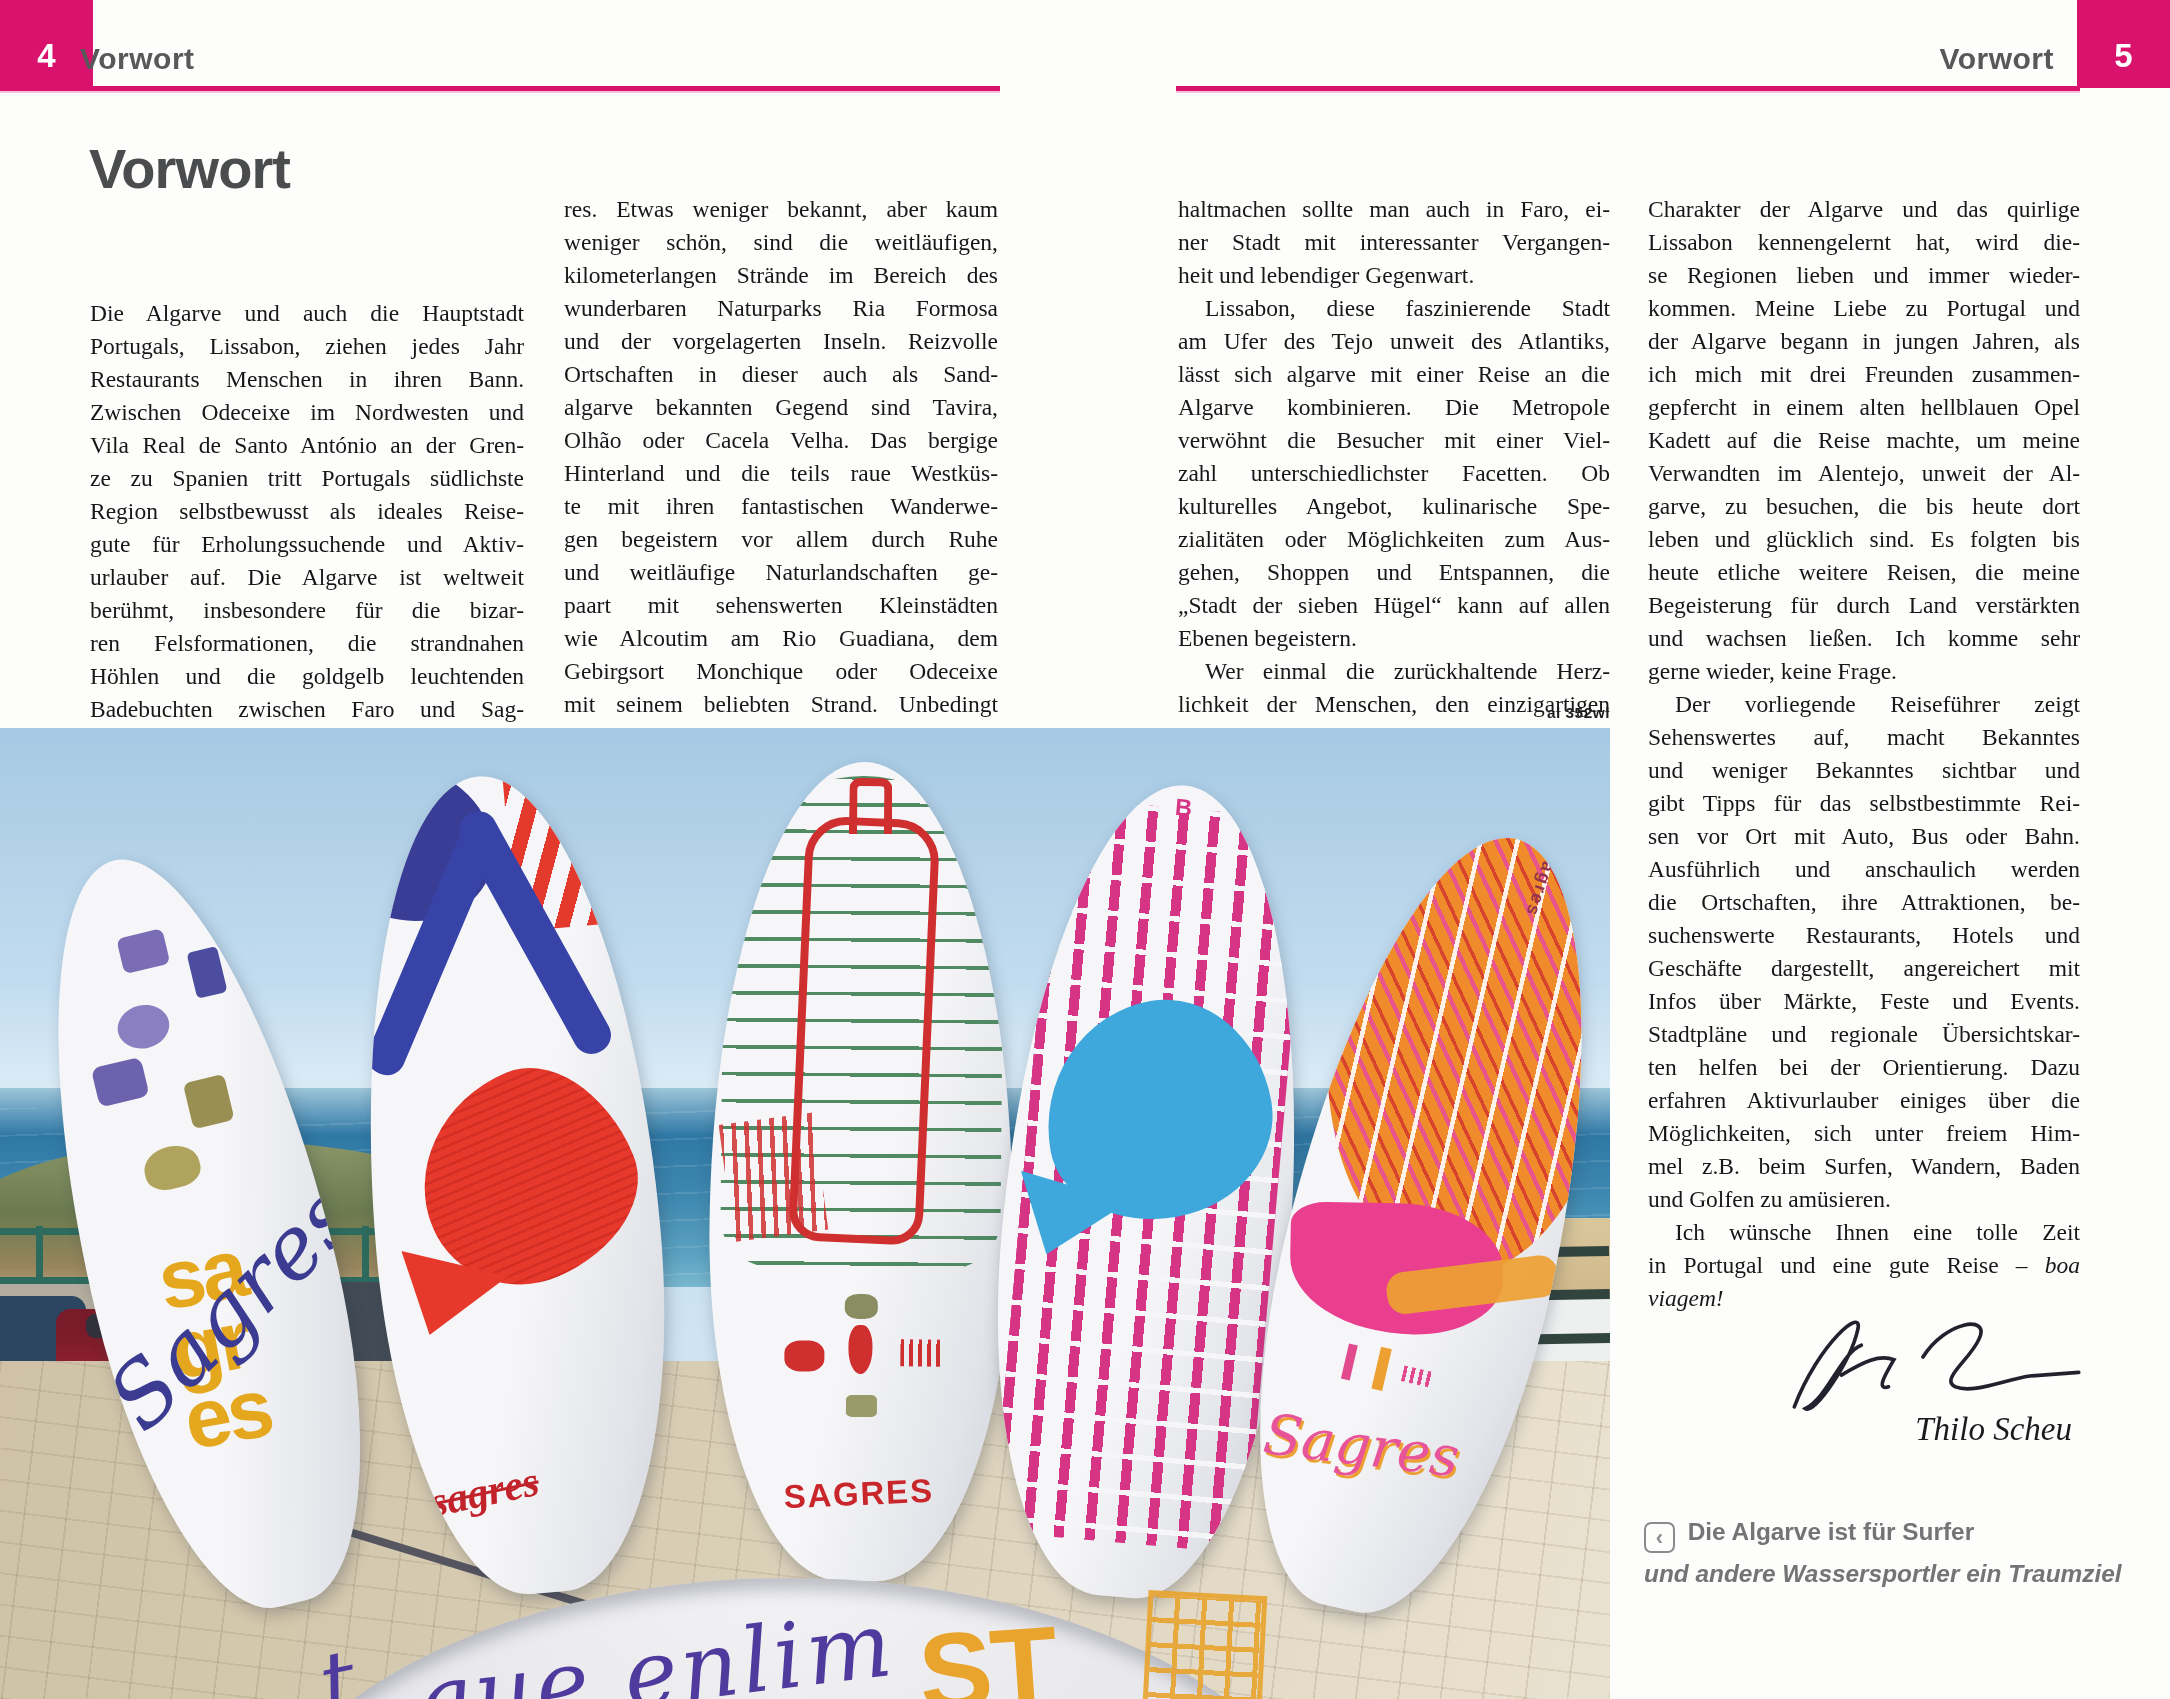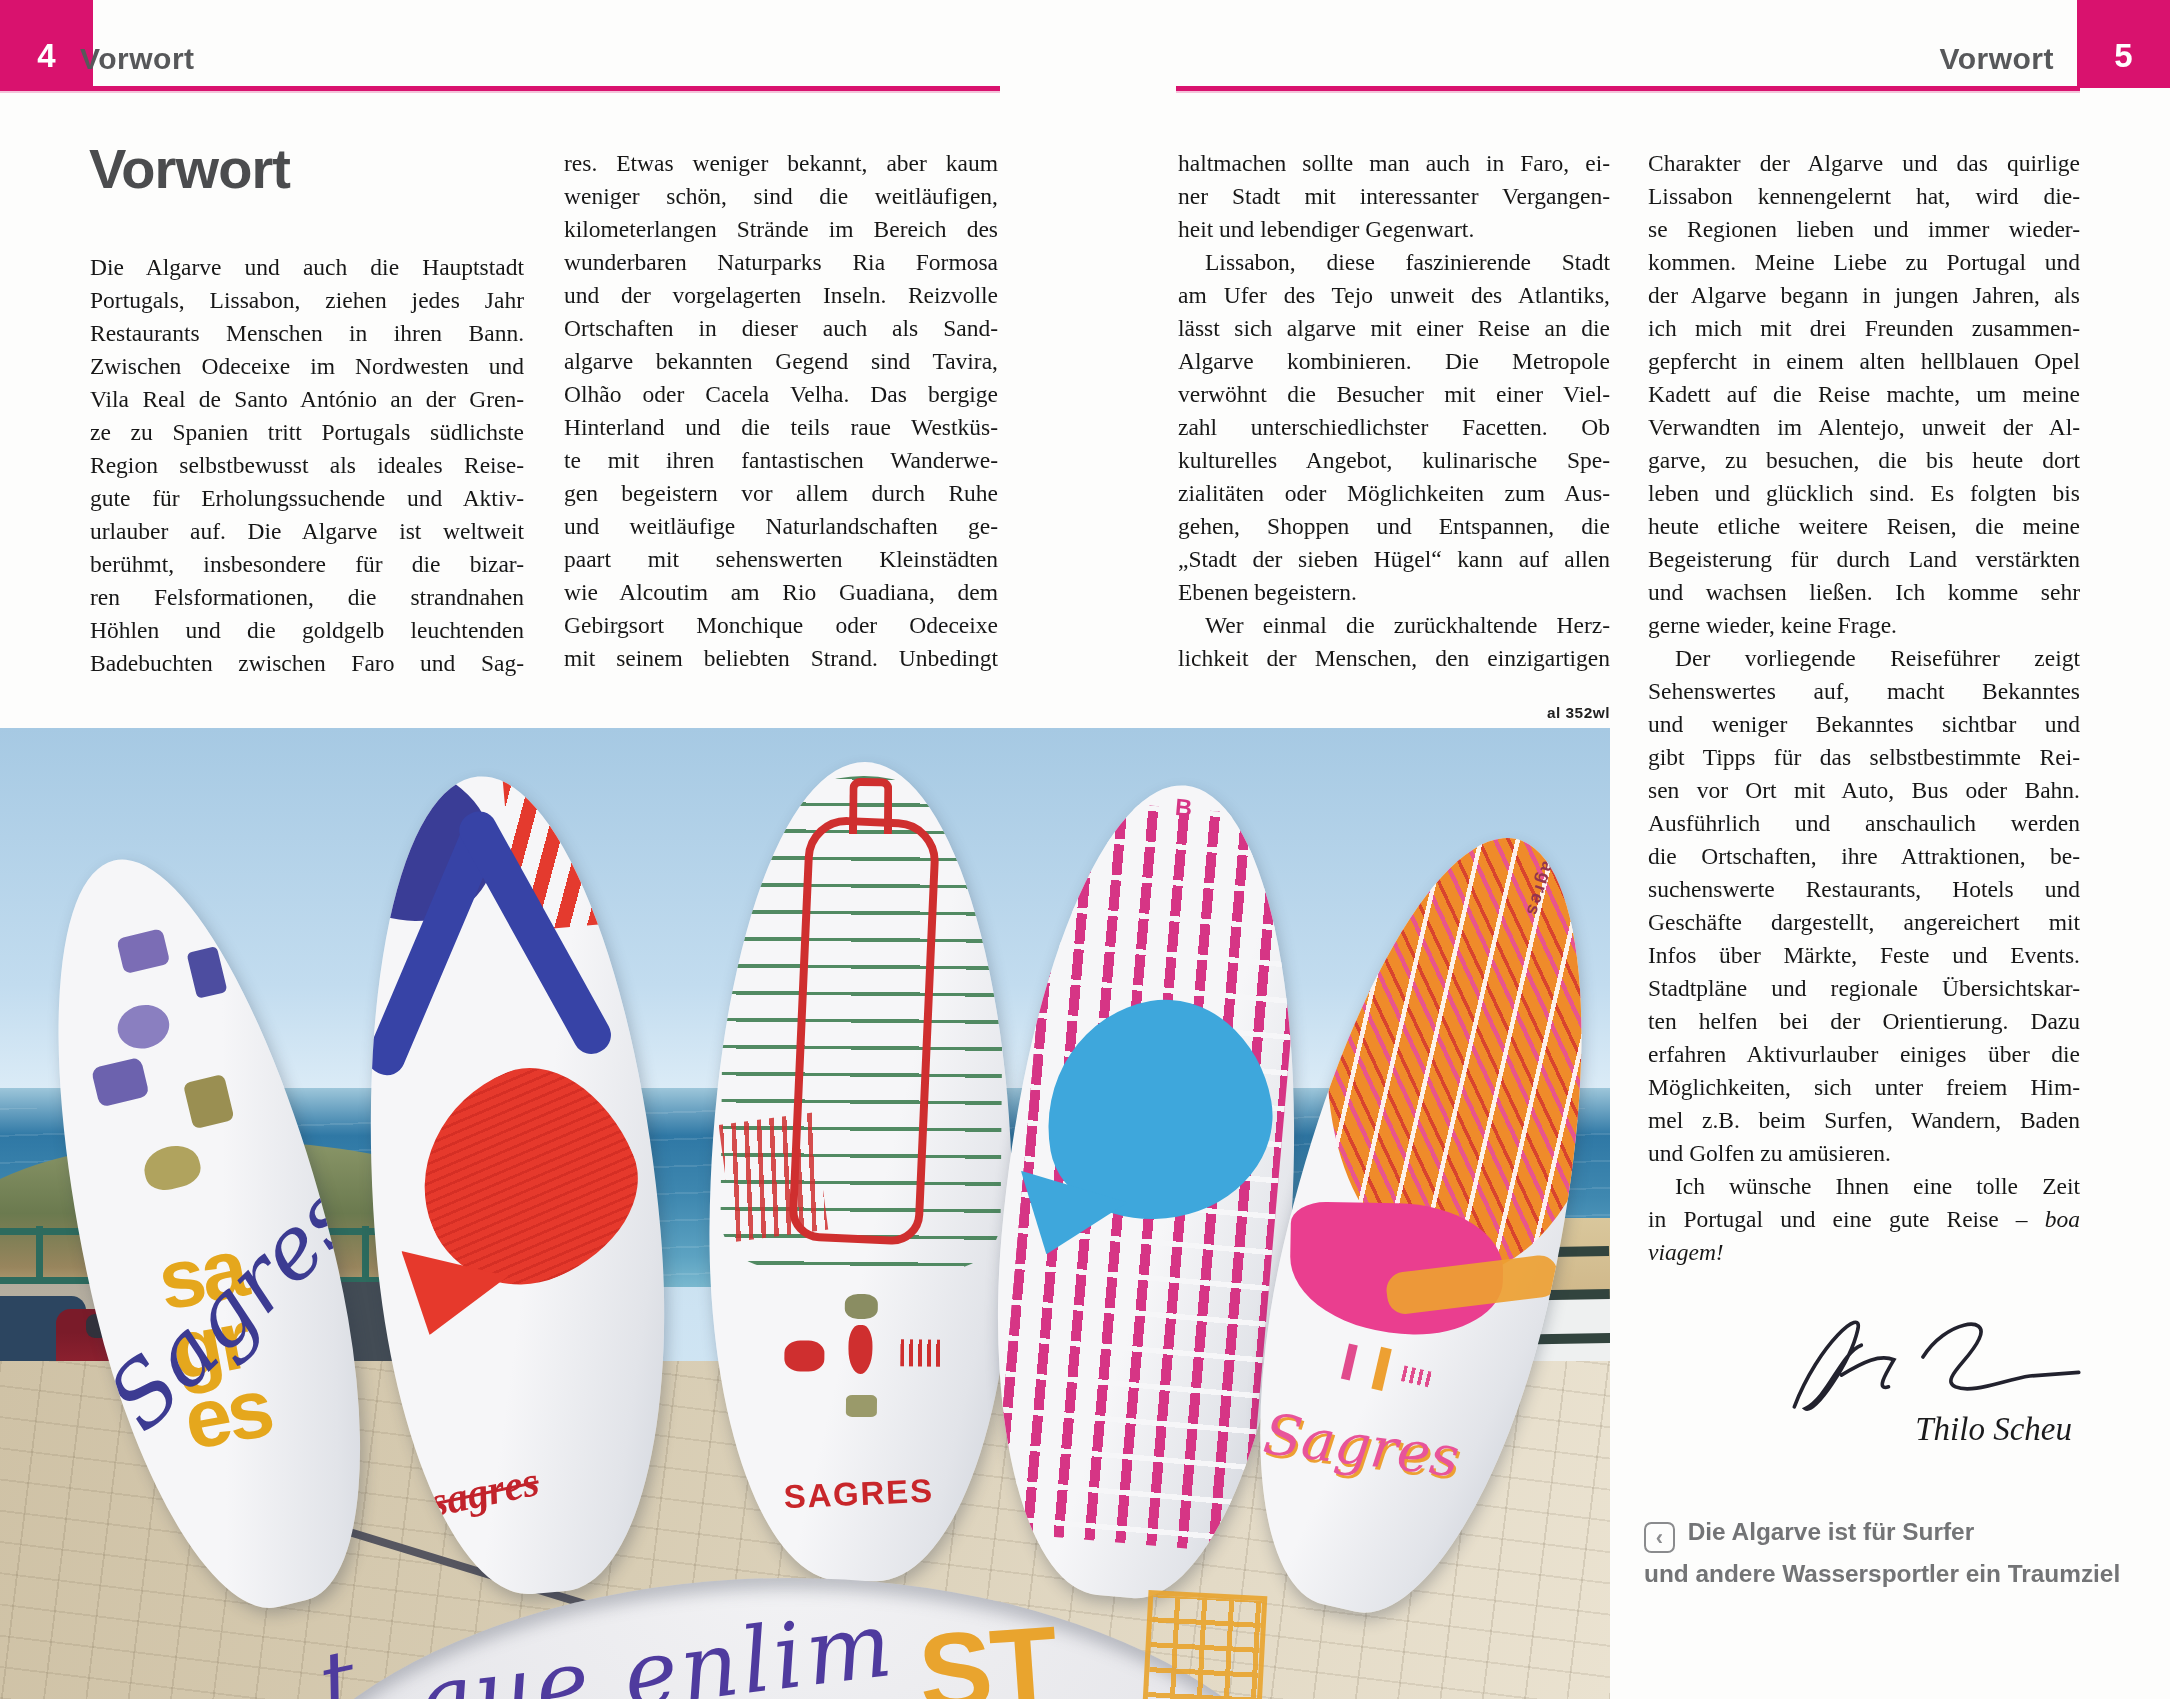--- a/index.html
+++ b/index.html
@@ -13,40 +13,40 @@
        align-items:flex-end;justify-content:center;padding-bottom:12.7px;
        box-sizing:border-box;z-index:6;}
   .runhead{position:absolute;top:42px;font-size:30px;font-weight:bold;
        color:#57585a;letter-spacing:0.5px;z-index:6;}
   .rule{position:absolute;top:86px;height:4.5px;background:#d9126e;
        border-bottom:2.7px solid #f4c3da;z-index:5;}
 
   
   .title{position:absolute;left:89px;top:136px;font-size:56px;font-weight:bold;
        color:#4b4c4e;letter-spacing:-0.9px;}
-  .col{position:absolute;width:434px;}
+  .col{position:absolute;width:434px;margin-top:46px;}
   .line{font-family:"Liberation Serif",serif;font-size:23.5px;height:33px;
        line-height:33px;color:#171717;text-align:justify;text-align-last:justify;
        overflow:hidden;}
   .line.para-end{text-align-last:left;}
   .line.indent{text-indent:27px;}
   .line em{font-style:italic;}
 
   
   .sig-name{position:absolute;left:1719px;top:1411px;width:353px;text-align:right;
        font-family:"Liberation Serif",serif;font-style:italic;font-size:33px;
        color:#1b1b1d;}
   .credit{position:absolute;left:1330px;top:704px;width:280px;text-align:right;
        font-size:15.4px;font-weight:bold;color:#1f1f1f;letter-spacing:0.5px;}
   .caption{position:absolute;left:1644px;top:1518px;width:507px;
        color:#737476;font-size:24.4px;font-weight:bold;}
   .cap-icon{display:inline-block;width:31px;height:31px;border:2.7px solid #8a8b8d;
        border-radius:7.2px;text-align:center;line-height:27px;font-size:22px;
        color:#8a8b8d;vertical-align:-5.4px;margin-right:12.7px;box-sizing:border-box;}
-  .cap-line2{margin-top:6.3px;}
+  .cap-line2{margin-top:6.3px;font-style:italic;}
 
   
   #photo{position:absolute;left:0;top:728px;width:1610px;height:972px;
        overflow:hidden;background:linear-gradient(180deg,#a9cbe4,#cde3f2 60%,#dcecf7 100%);}
   .sky{left:0;top:0;width:1610px;height:366px;
        background:linear-gradient(180deg,#a6c9e3 0%,#c2dcef 70%,#dcecf7 100%);}
   .ocean{left:0;top:360px;width:1610px;height:199px;
        background:linear-gradient(180deg,#9dc6da 0%,#2f78a5 24%,#3f88b0 55%,#5da3c2 85%,#79b8cf 100%);}
   .ocean-streaks{left:0;top:380px;width:1610px;height:172px;opacity:.5;
        background:repeating-linear-gradient(178deg,rgba(255,255,255,.22) 0 1.8px,transparent 1.8px 27px);}

